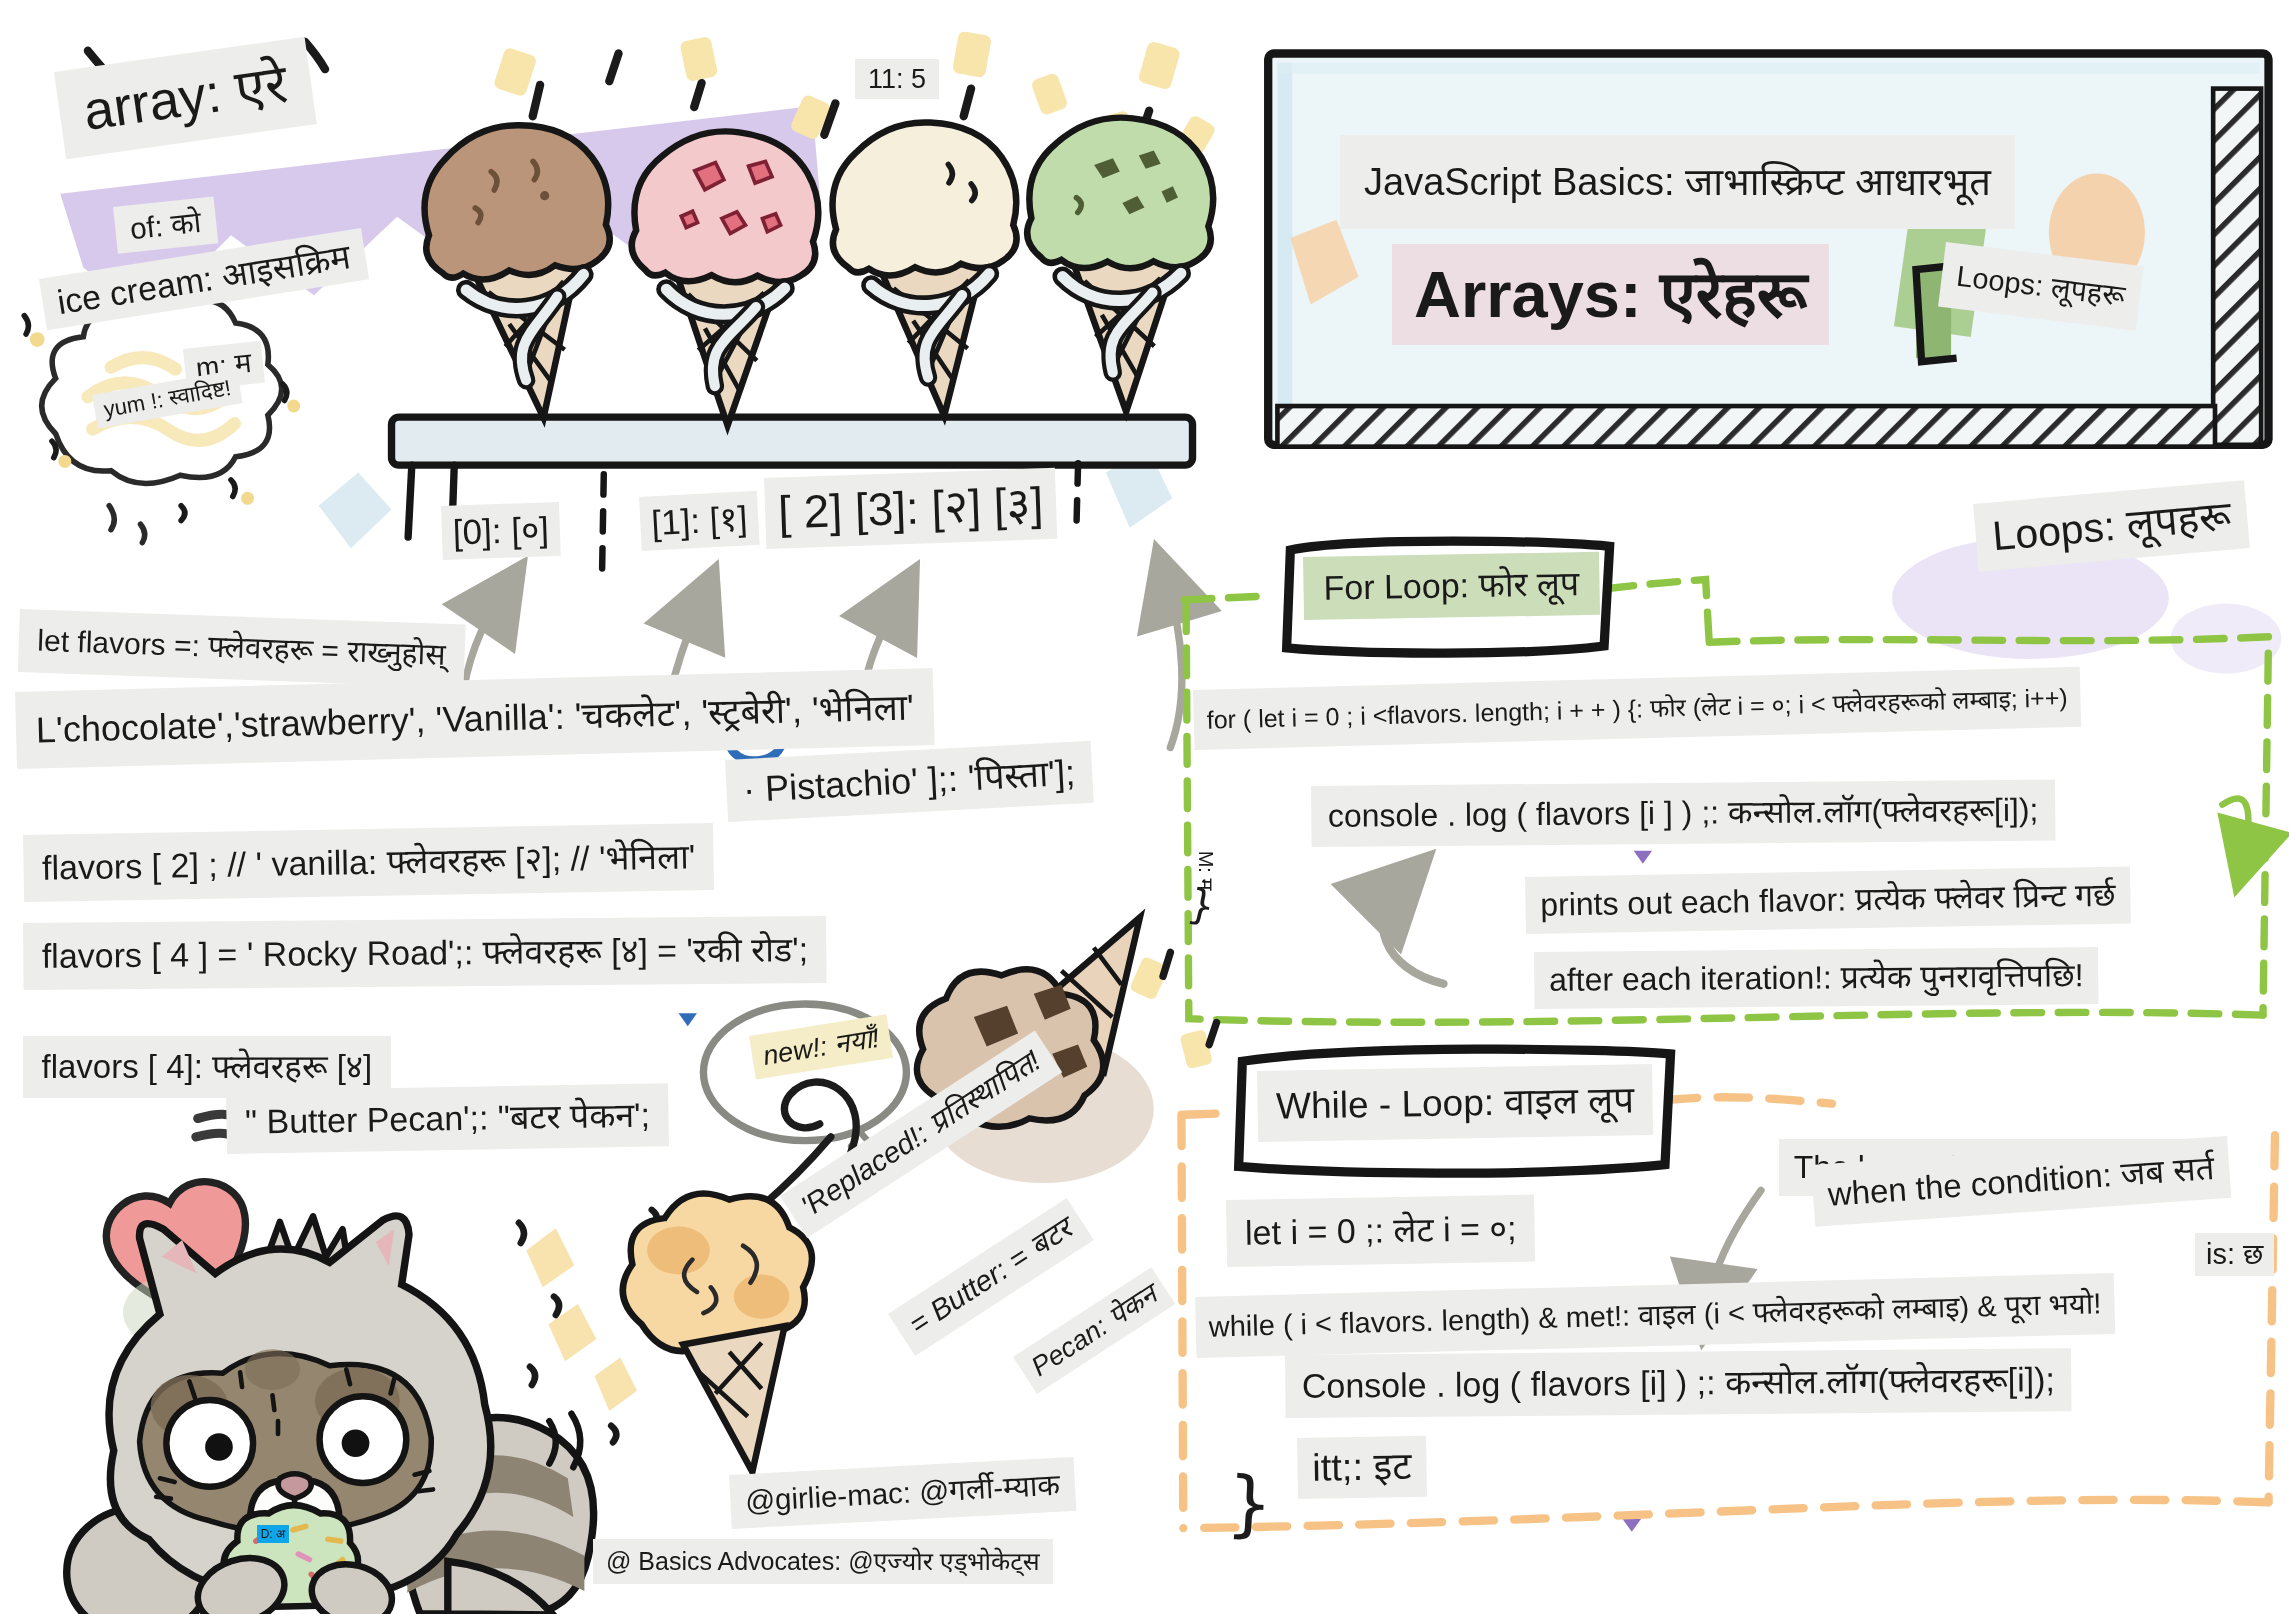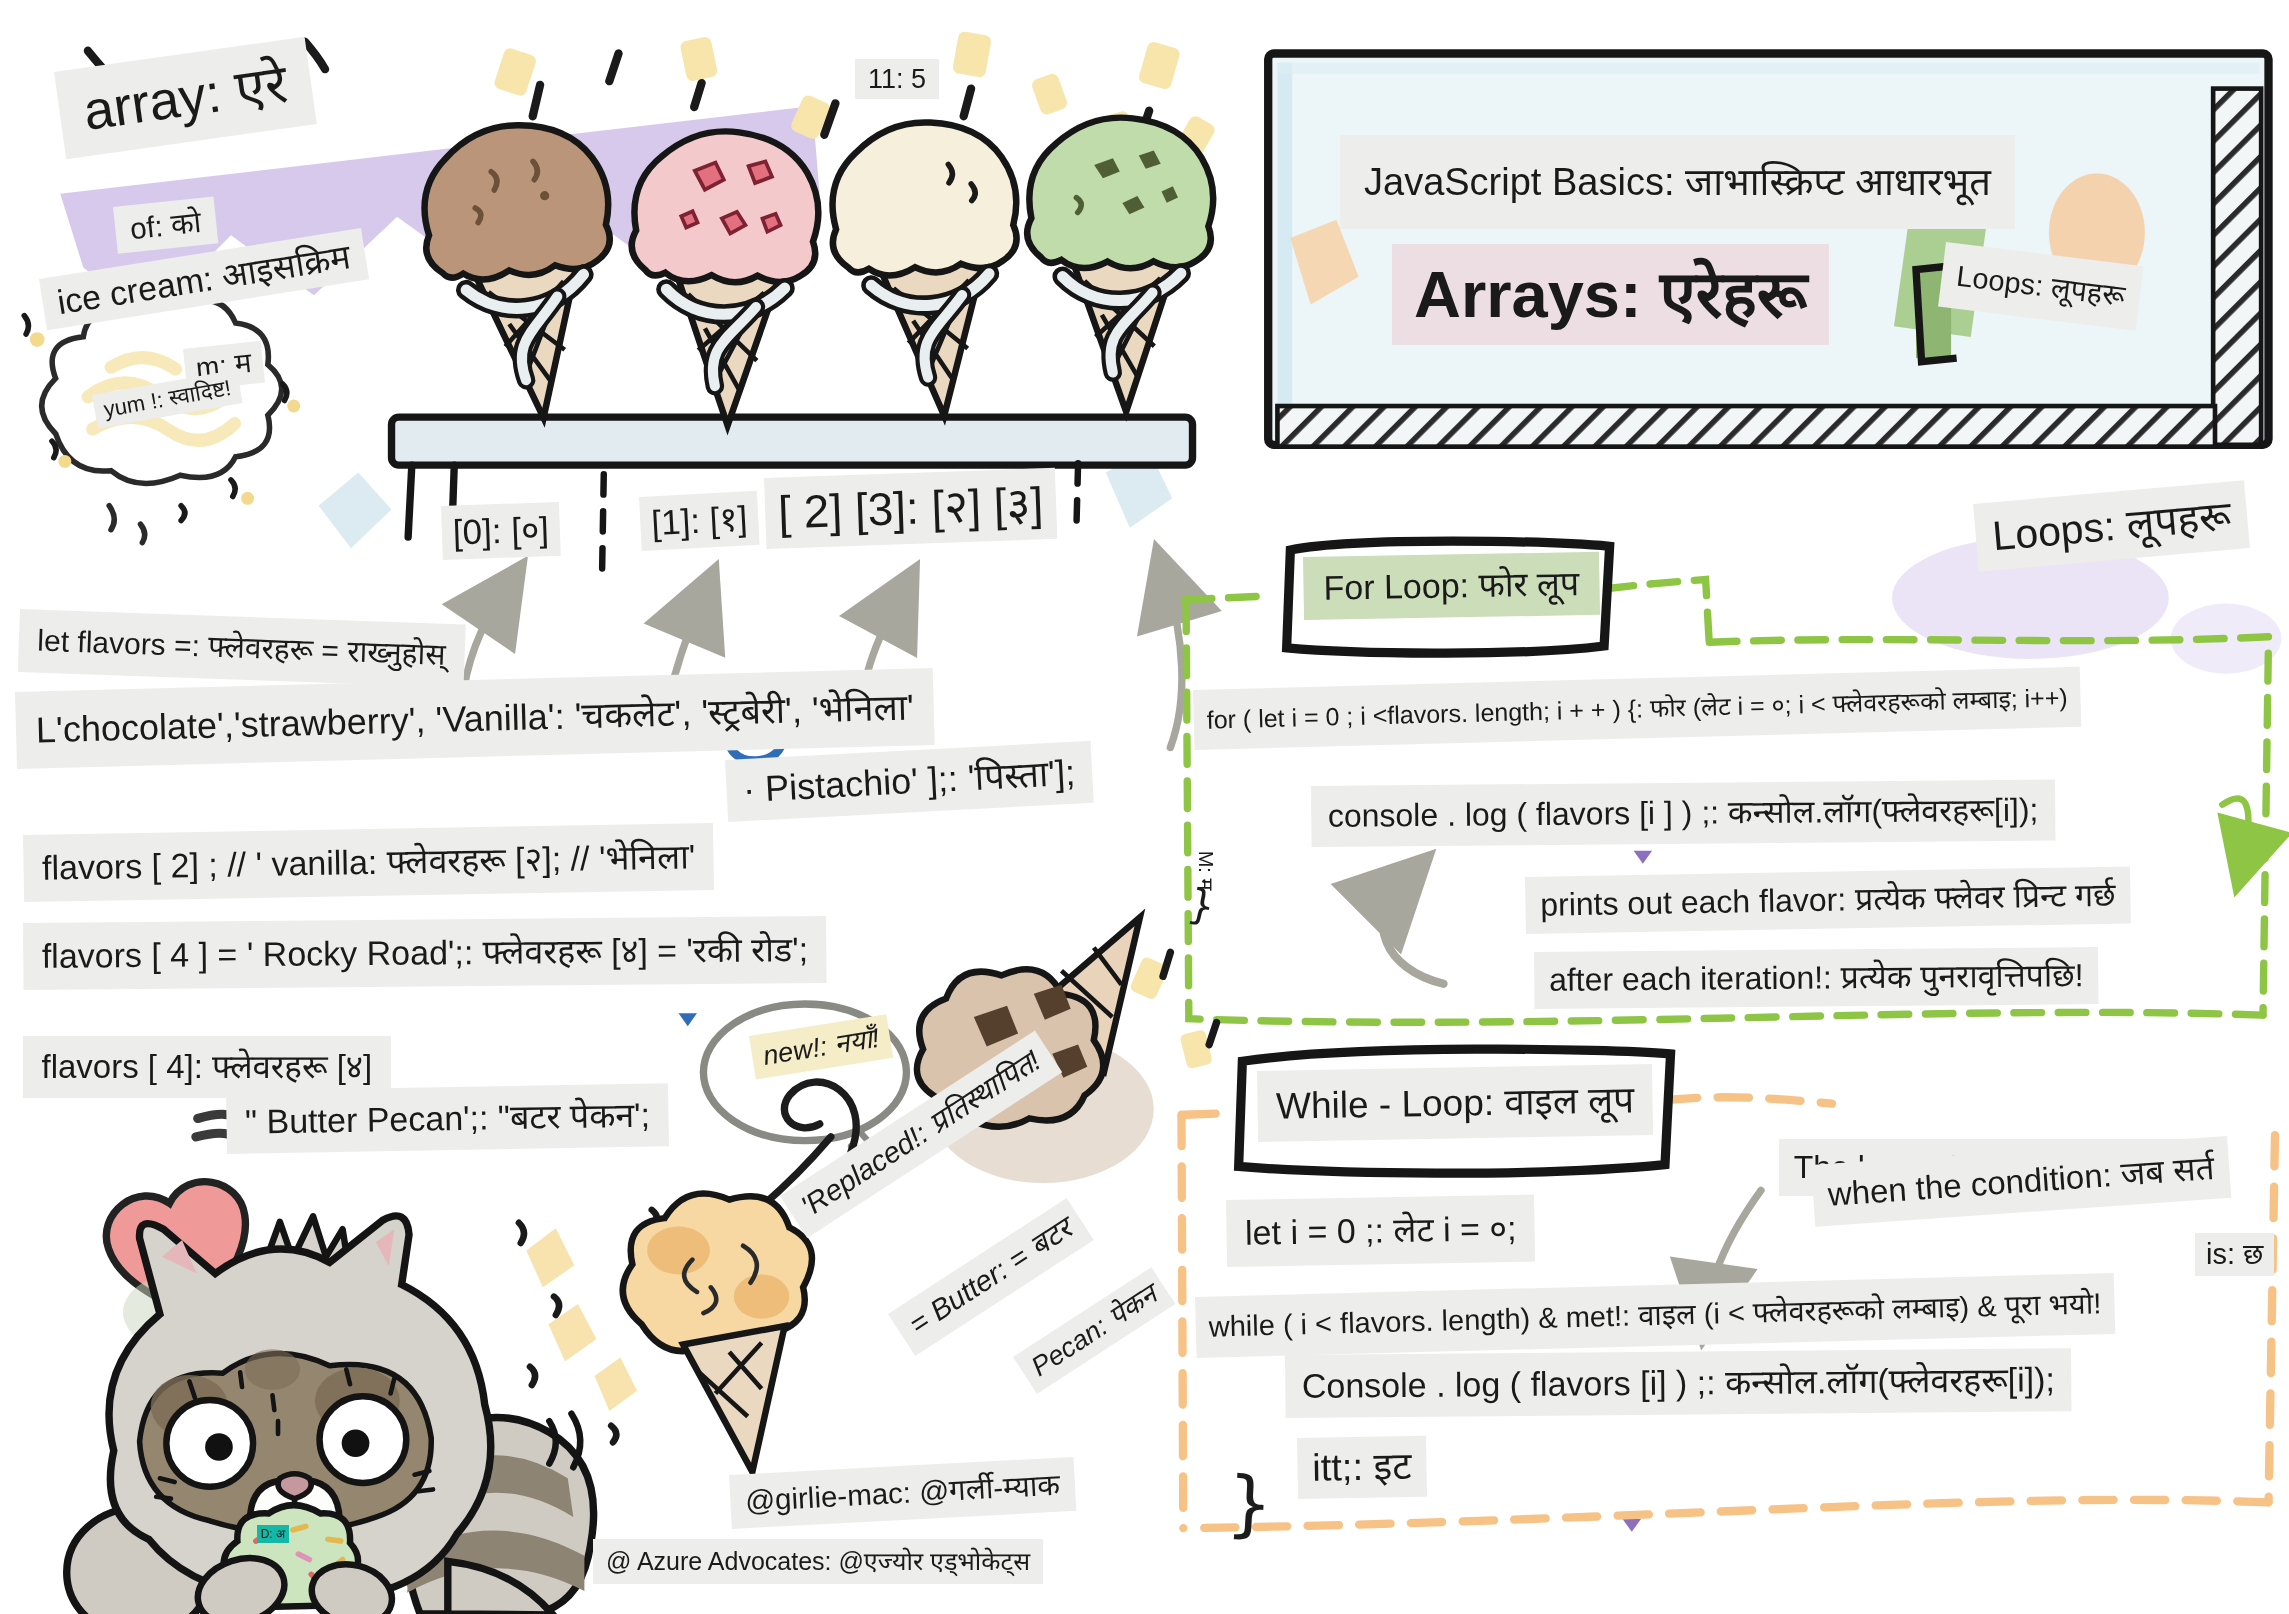--- a/index.html
+++ b/index.html
@@ -4,21 +4,21 @@
 <style>
   html,body{margin:0;padding:0;background:#fff;}
   .stage{position:relative;width:2290px;height:1614px;background:#ffffff;overflow:hidden;
          font-family:"Liberation Sans","DejaVu Sans",sans-serif;color:#1a1a1a;}
   .art{position:absolute;left:0;top:0;z-index:1;}
   .lbl{position:absolute;background:#ededeb;color:#1a1a1a;white-space:nowrap;
        padding:5.5px 14.8px;line-height:1.22;transform-origin:0 0;z-index:3;}
   .nobg{background:transparent}
   .cream{background:#f5ecc8}
   .pink{background:#ecdee2;font-weight:600}
-  .white{background:#14b8a6}
+  .white{background:#0ea5e9}
   .greenbg{background:#cbddb9}
   .it{font-style:italic}
   .brace{position:absolute;z-index:3;background:transparent;font-family:"DejaVu Sans",sans-serif;
          color:#1c1c1c;transform-origin:0 0;}
 </style>
 </head>
 <body>
 
 <div class="stage">
 
@@ -343,16 +343,16 @@
 <div class="lbl" style="left:1297px;top:1438px;font-size:38px;padding:7.4px 14.8px;transform:rotate(-1deg);">itt;: इट</div>
 <div class="brace" style="left:1229px;top:1460px;font-size:72px;transform:rotate(3deg);">}</div>
 
 <div class="lbl cream it" style="left:749px;top:1036px;font-size:27px;padding:5.5px 11px;transform:rotate(-9deg);">new!: नयाँ!</div>
 <div class="lbl it" style="left:780px;top:1196px;font-size:29px;padding:7.4px 13px;transform:rotate(-33deg);">'Replaced!: प्रतिस्थापित!</div>
 <div class="lbl it" style="left:888px;top:1314px;font-size:29px;padding:7.4px 13px;transform:rotate(-33deg);">= Butter: = बटर</div>
 <div class="lbl it" style="left:1013px;top:1357px;font-size:27px;padding:5.5px 11px;transform:rotate(-33deg);">Pecan: पेकन</div>
 <div class="lbl white" style="left:257px;top:1525px;font-size:12px;padding:1.8px 3.7px;">D: अ</div>
 
 <div class="lbl" style="left:729px;top:1475px;font-size:29.5px;padding:9.2px 14.8px;transform:rotate(-3deg);">@girlie-mac: @गर्ली-म्याक</div>
-<div class="lbl" style="left:593px;top:1539px;font-size:25px;padding:7.4px 13px;">@ Azure Advocates: @एज्योर एड्भोकेट्स</div>
+<div class="lbl" style="left:593px;top:1539px;font-size:25px;padding:7.4px 13px;">@ Basics Advocates: @एज्योर एड्भोकेट्स</div>
 
 </div>
 
 
 </body></html>

